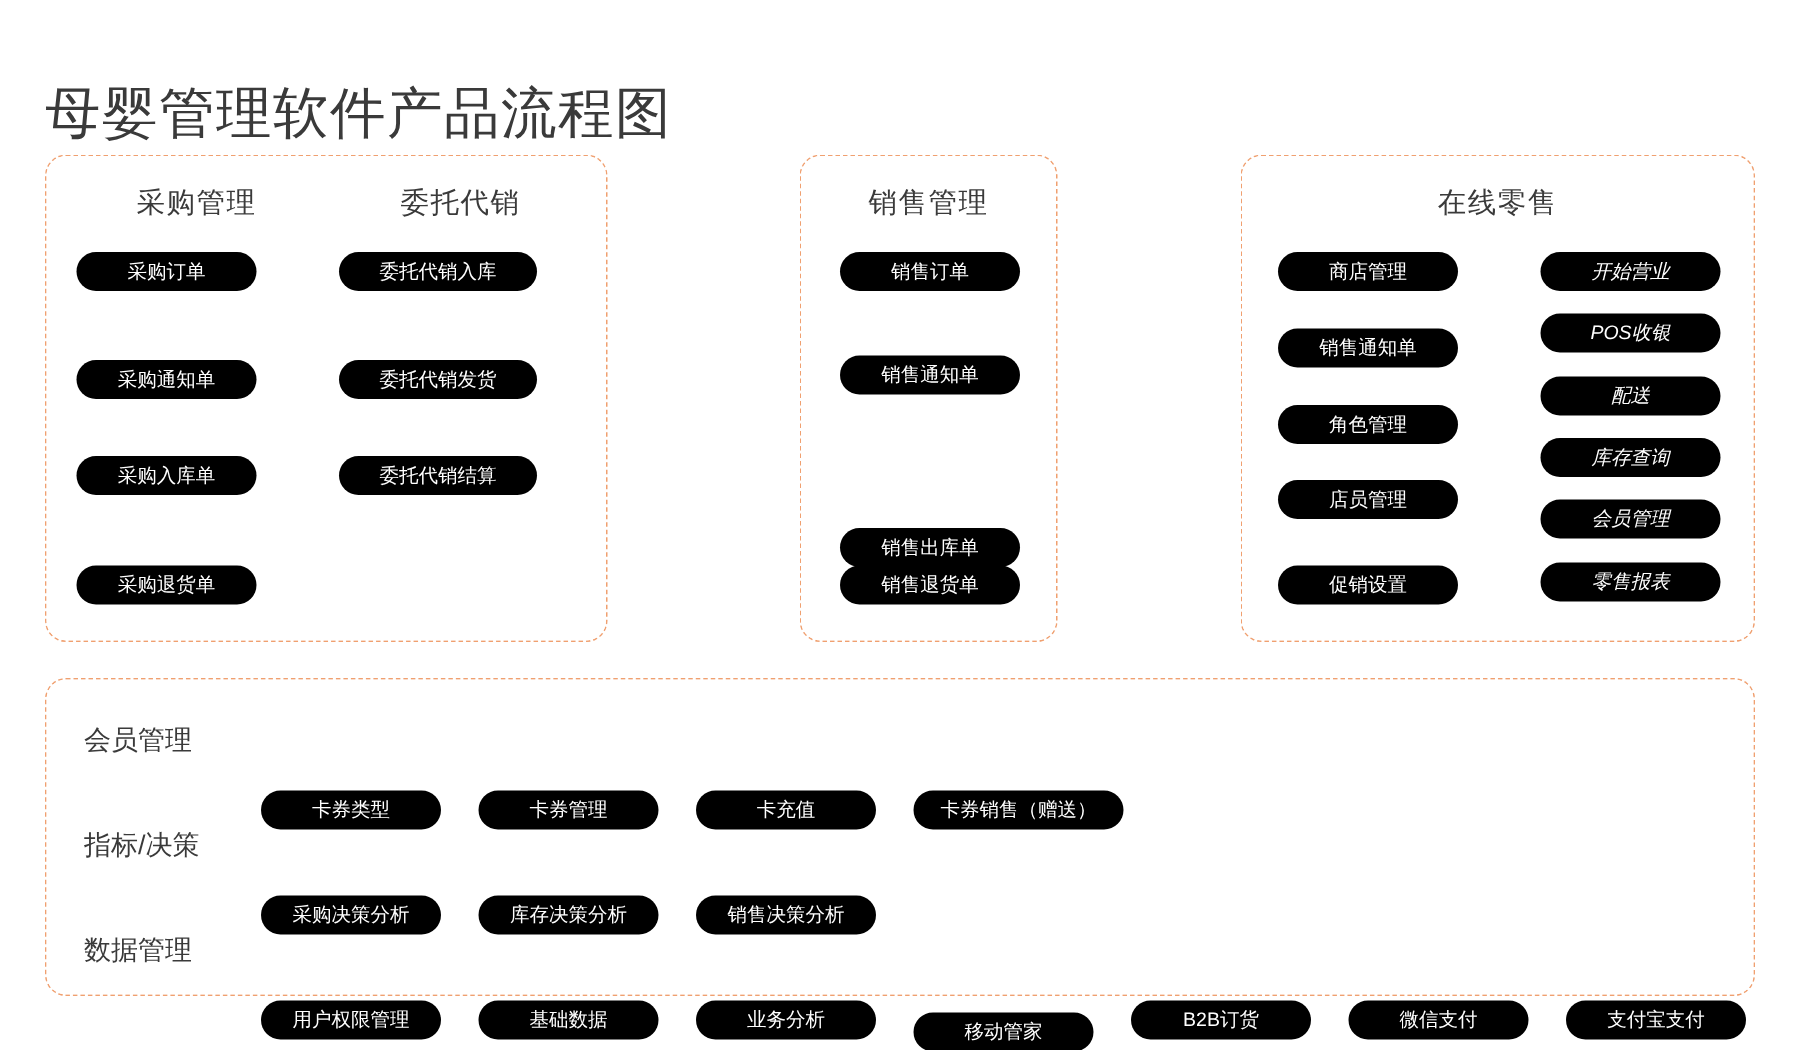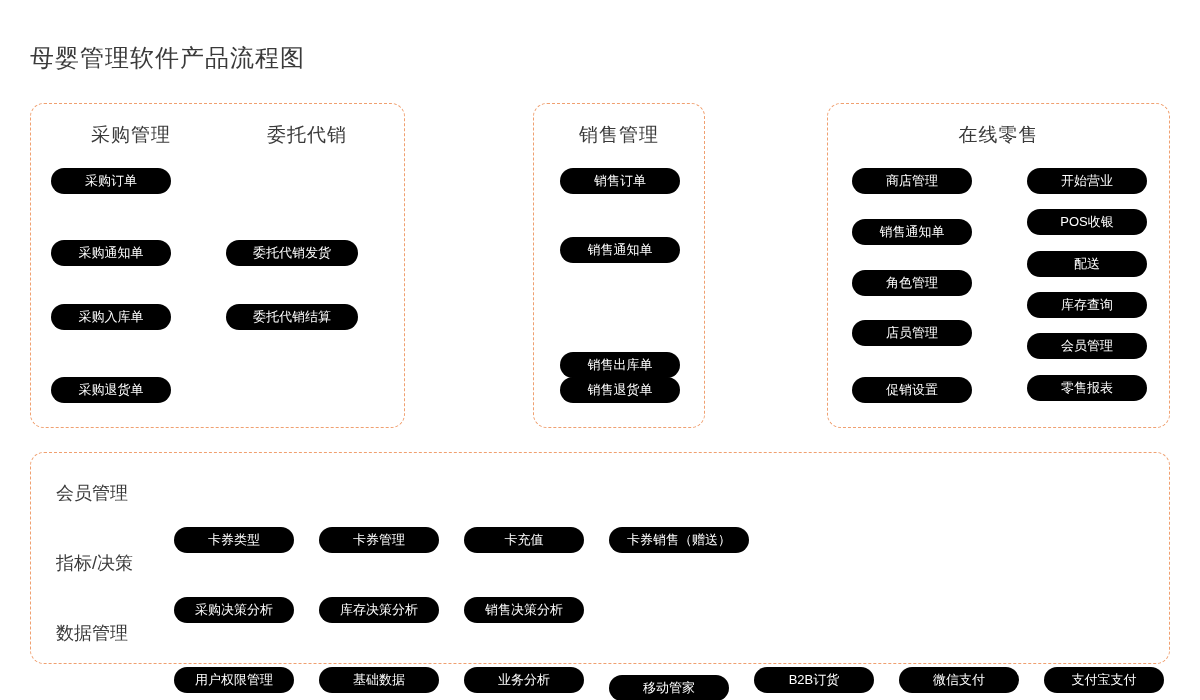--- a/index.html
+++ b/index.html
@@ -12,21 +12,21 @@
     background: #ffffff;
     font-family: "Liberation Sans", "DejaVu Sans", sans-serif;
     color: #3d3d3d;
     overflow: hidden;
     position: relative;
   }
   #page-title {
     position: absolute;
     left: 30px;
     top: 26px;
-    font-size: 24px;
+    font-size: 37px;
     font-weight: normal;
     color: #3a3a3a;
     letter-spacing: 1px;
   }
 
   .panel {
     position: absolute;
     border: 1px dashed #f0a070;
     border-radius: 14px;
     box-sizing: border-box;
@@ -80,21 +80,21 @@
 
   
   .pillA { width: 120px; left: 20px; }
   .pillB { width: 132px; left: 195px; }
 
   
   .pillS { width: 120px; left: 26px; }
 
   
   .pillO1 { width: 120px; left: 24px; }
-  .pillO2 { width: 120px; left: 199px; }
+  .pillO2 { width: 120px; left: 199px; font-style: italic; }
 
   
   #panel-bottom {
     left: 30px;
     top: 452px;
     width: 1140px;
     height: 212px;
   }
   .row-label {
     position: absolute;
@@ -115,20 +115,21 @@
 
 <div class="panel" id="panel-purchase-consign">
   <div class="panel-title col-title-1">采购管理</div>
   <div class="panel-title col-title-2">委托代销</div>
 
   <div class="pill pillA" style="top:64px;">采购订单</div>
   <div class="pill pillA" style="top:136px;">采购通知单</div>
   <div class="pill pillA" style="top:200px;">采购入库单</div>
   <div class="pill pillA" style="top:273px;">采购退货单</div>
 
+  <div class="pill pillB" style="top:64px;">委托代销入库</div>
   <div class="pill pillB" style="top:136px;">委托代销发货</div>
   <div class="pill pillB" style="top:200px;">委托代销结算</div>
 </div>
 
 <div class="panel" id="panel-sales">
   <div class="panel-title single-title">销售管理</div>
 
   <div class="pill pillS" style="top:64px;">销售订单</div>
   <div class="pill pillS" style="top:133px;">销售通知单</div>
   <div class="pill pillS" style="top:212px;margin-top:36px;">销售出库单</div>

